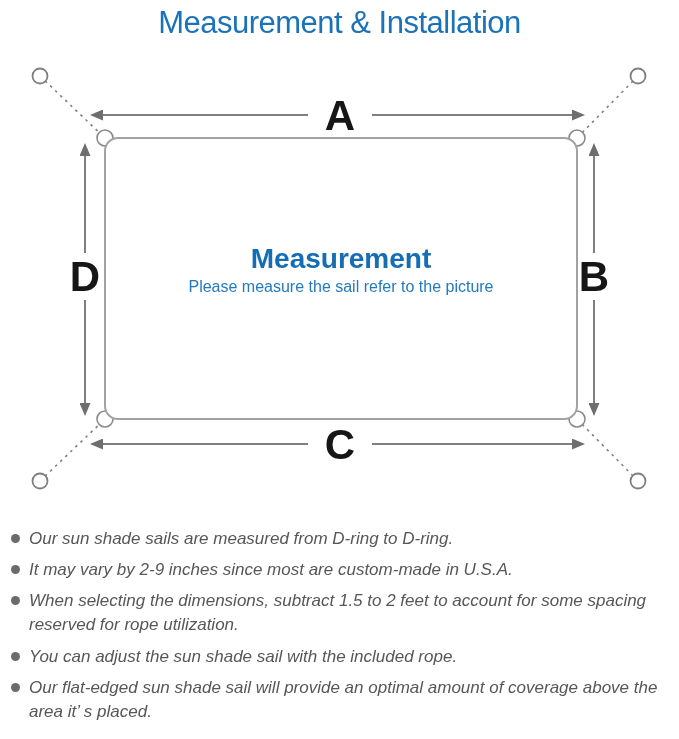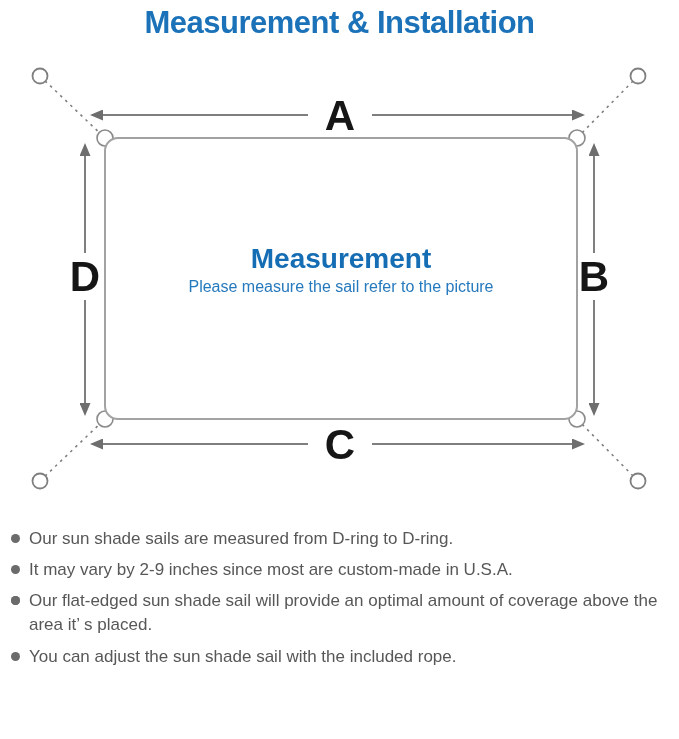--- a/index.html
+++ b/index.html
@@ -3,29 +3,29 @@
 <meta charset="utf-8">
 <style>
   html,body{margin:0;padding:0;}
   body{
     width:679px;height:739px;background:#ffffff;overflow:hidden;
     font-family:"Liberation Sans",sans-serif;
   }
   .page{width:679px;height:739px;position:relative;background:#fff;}
   .title{
     padding-top:5px;height:48px;text-align:center;
-    font-size:31px;font-weight:bold;color:#1b72b8;letter-spacing:-0.5px;
+    font-size:31px;font-weight:normal;color:#1b72b8;letter-spacing:-0.5px;
   }
   .diagram-wrap{width:679px;height:458px;}
   .diagram-wrap svg{display:block;}
   .dim-label{font-family:"Liberation Sans",sans-serif;font-size:42px;font-weight:bold;fill:#161616;}
   .center-heading{font-family:"Liberation Sans",sans-serif;font-size:28px;font-weight:bold;fill:#156db4;}
   .center-sub{font-family:"Liberation Sans",sans-serif;font-size:16px;fill:#2579bd;}
   ul.notes{
-    list-style:none;margin:16px 0 0 0;padding:0 10px 0 10px;
+    list-style:none;margin:16px 0 0 0;padding:0 10px 0 10px;font-style:italic;
   }
   ul.notes li{
     position:relative;padding-left:19px;margin-bottom:7px;
     font-size:17px;line-height:1.42;color:#575757;
   }
   .dot{
     position:absolute;left:1px;top:7px;width:9px;height:9px;
     border-radius:50%;background:#6b6b6b;
   }
 </style>
@@ -95,24 +95,25 @@
     <li>
       <span class="dot"></span>
       <span>Our sun shade sails are measured from D-ring to D-ring.</span>
     </li>
     <li>
       <span class="dot"></span>
       <span>It may vary by 2-9 inches since most are custom-made in U.S.A.</span>
     </li>
     <li>
       <span class="dot"></span>
+      <span>When selecting the dimensions, subtract 1.5 to 2 feet to account for some spacing reserved for rope utilization.</span>
+    </li>
+    <li>
+      <span class="dot"></span>
+      <span>You can adjust the sun shade sail with the included rope.</span>
     </li>
     <li>
       <span class="dot"></span>
       <span>Our flat-edged sun shade sail will provide an optimal amount of coverage above the area it’ s placed.</span>
-    </li>
-    <li>
-      <span class="dot"></span>
-      <span>You can adjust the sun shade sail with the included rope.</span>
     </li>
   </ul>
 
 </div>
 
 </body></html>

